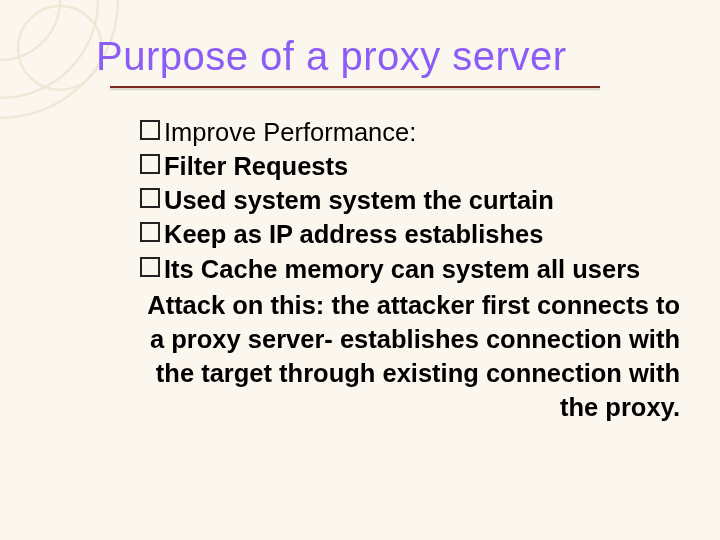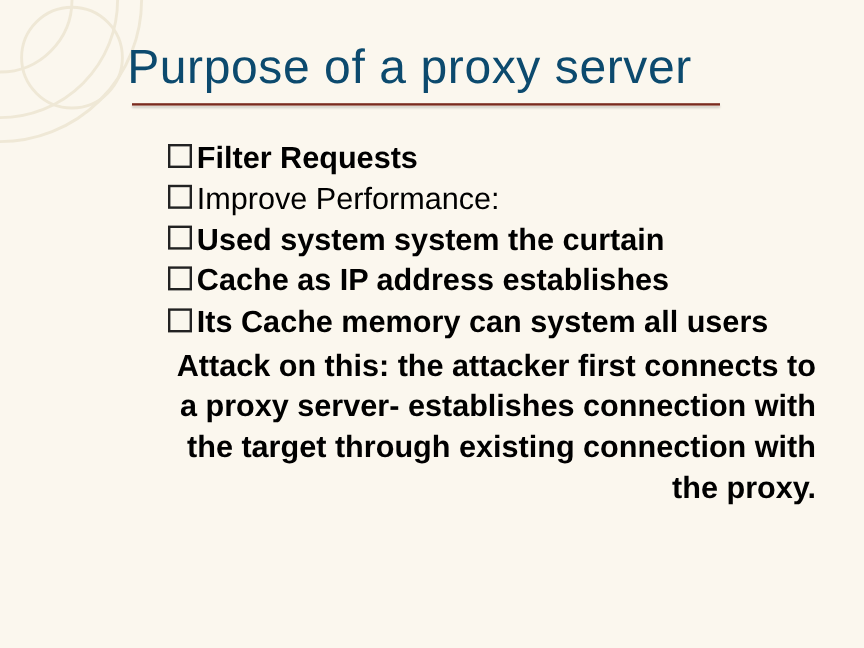--- a/index.html
+++ b/index.html
@@ -9,24 +9,24 @@
     font-family:Arial, Helvetica, sans-serif;
     color:#000;
     position:relative;
     overflow:hidden;
   }
   
   .deco{position:absolute;left:0;top:0;width:170px;height:150px;pointer-events:none;}
   .deco svg{display:block;}
   .title{
     position:absolute;
-    left:106px;top:34px;
+    left:96px;top:34px;
     font-size:40px;
     font-weight:400;
-    color:#0c4a6e;
+    color:#8b5cf6;
     letter-spacing:0.5px;
   }
   .title-underline{
     position:absolute;
     left:110px;top:86px;
     width:490px;height:0;
     border-top:2px solid #7a2b1f;
     box-shadow:0 2px 2px rgba(0,0,0,0.18);
   }
   .content{
@@ -62,28 +62,28 @@
       <circle cx="60" cy="48" r="42"></circle>
     </g>
   </svg>
 </div>
 
 <div class="title">Purpose of a proxy server</div>
 <div class="title-underline"></div>
 
 <div class="content">
   <span class="row bullet-row">
-    <span class="box"></span><span class="bold">Filter</span><span class="bold"> Requests</span>
+    <span class="box"></span><span>Improve</span><span> Performance:</span>
   </span>
   <span class="row bullet-row">
-    <span class="box"></span><span>Improve</span><span> Performance:</span>
+    <span class="box"></span><span class="bold">Filter</span><span class="bold"> Requests</span>
   </span>
   <span class="row bullet-row">
     <span class="box"></span><span class="bold">Used</span><span class="bold"> system system the curtain</span>
   </span>
   <span class="row bullet-row">
-    <span class="box"></span><span class="bold">Cache</span><span class="bold"> as IP address establishes</span>
+    <span class="box"></span><span class="bold">Keep</span><span class="bold"> as IP address establishes</span>
   </span>
   <span class="row bullet-row">
     <span class="box"></span><span class="bold">Its</span><span class="bold"> Cache memory can system all users</span>
   </span>
   <div class="attack">Attack on this: the attacker first connects to a proxy server- establishes connection with the target through existing connection with the proxy.</div>
 </div>
 
 </body></html>

